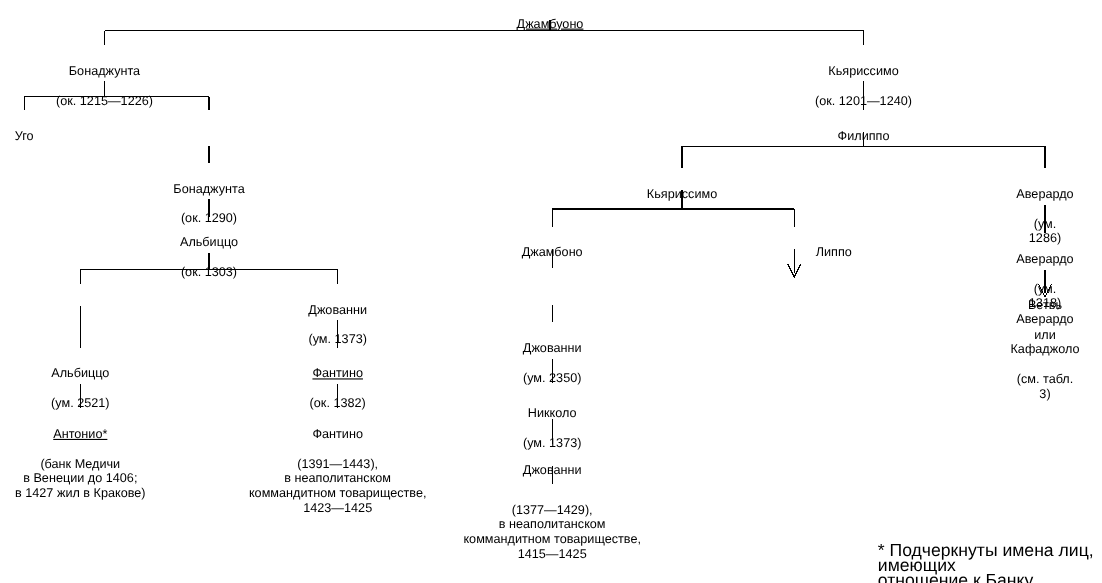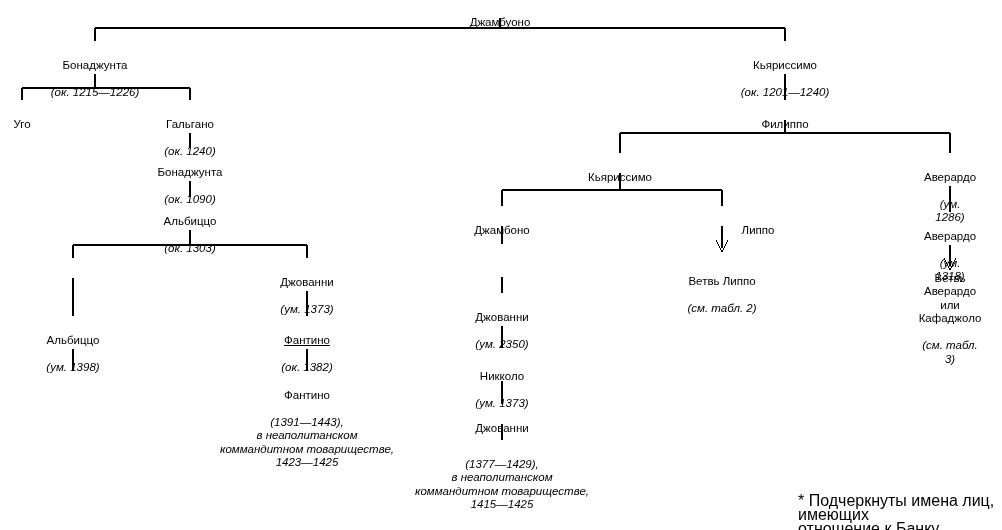--- a/index.html
+++ b/index.html
@@ -34,21 +34,20 @@
     transform: translateX(-50%);
   }
   .node .nm {
     display: block;
   }
   .node .nm.u {
     text-decoration: underline;
   }
   .node .dt {
     display: block;
-    font-style: italic;
   }
   .footnote {
     position: absolute;
     font-size: 16px;
     line-height: 14px;
     text-align: left;
     white-space: pre-line;
   }
 </style>
 </head>
@@ -127,33 +126,29 @@
   <div class="node" style="left:785px; top:45px;">
     <span class="nm">Кьяриссимо</span>
     <span class="dt">(ок. 1201—1240)</span>
   </div>
 
   <div class="node" style="left:22px; top:104px;">
     <span class="nm">Уго</span>
     <span class="dt"></span>
   </div>
 
-  <div class="node" style="left:190px; top:104px;">
-    <span class="nm">Гальгано</span>
-    <span class="dt">(ок. 1240)</span>
-  </div>
 
   <div class="node" style="left:785px; top:104px;">
     <span class="nm">Филиппо</span>
     <span class="dt"></span>
   </div>
 
   <div class="node" style="left:190px; top:152px;">
     <span class="nm">Бонаджунта</span>
-    <span class="dt">(ок. 1090)</span>
+    <span class="dt">(ок. 1290)</span>
   </div>
 
   <div class="node" style="left:620px; top:157px;">
     <span class="nm">Кьяриссимо</span>
     <span class="dt"></span>
   </div>
 
   <div class="node" style="left:950px; top:157px;">
     <span class="nm">Аверардо</span>
     <span class="dt">(ум. 1286)</span>
@@ -179,51 +174,53 @@
     <span class="dt">(ум. 1318)</span>
   </div>
 
 
 
   <div class="node" style="left:307px; top:262px;">
     <span class="nm">Джованни</span>
     <span class="dt">(ум. 1373)</span>
   </div>
 
-  <div class="node" style="left:722px; top:261px;">
-    <span class="nm">Ветвь Липпо</span>
-    <span class="dt">(см. табл. 2)</span>
-  </div>
 
   <div class="node" style="left:502px; top:297px;">
     <span class="nm">Джованни</span>
     <span class="dt">(ум. 2350)</span>
   </div>
 
   <div class="node" style="left:950px; top:258px;">
     <span class="nm">Ветвь Аверардо
 или Кафаджоло</span>
     <span class="dt">(см. табл. 3)</span>
   </div>
 
   <div class="node" style="left:73px; top:320px;">
     <span class="nm">Альбиццо</span>
-    <span class="dt">(ум. 1398)</span>
+    <span class="dt">(ум. 2521)</span>
   </div>
 
   <div class="node" style="left:307px; top:320px;">
     <span class="nm u">Фантино</span>
     <span class="dt">(ок. 1382)</span>
   </div>
 
   <div class="node" style="left:502px; top:356px;">
     <span class="nm">Никколо</span>
     <span class="dt">(ум. 1373)</span>
   </div>
 
+  <div class="node" style="left:73px; top:375px;">
+    <span class="nm u">Антонио*</span>
+    <span class="dt">(банк Медичи
+в Венеции до 1406;
+в 1427 жил в Кракове)</span>
+  </div>
 
   <div class="node" style="left:307px; top:375px;">
     <span class="nm">Фантино</span>
     <span class="dt">(1391—1443),
 в неаполитанском
 коммандитном товариществе,
 1423—1425</span>
   </div>
 
   <div class="node" style="left:502px; top:408px;">

